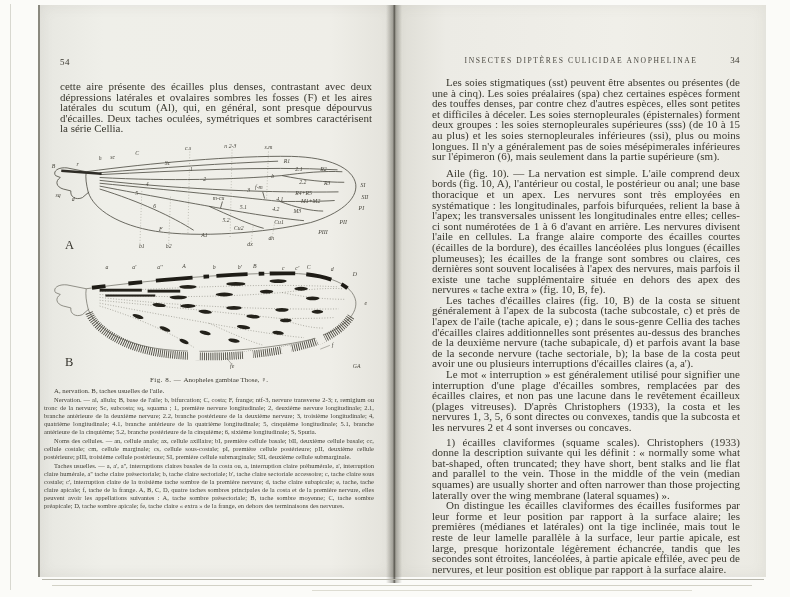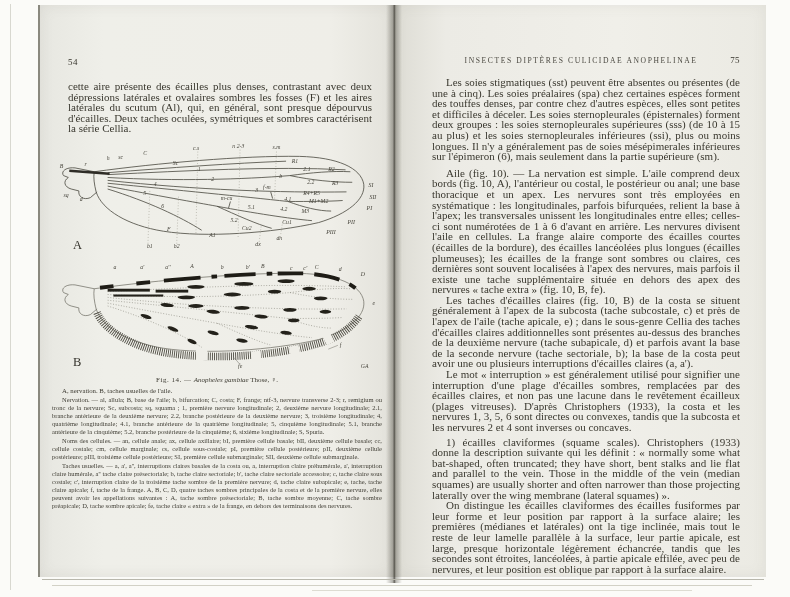--- a/index.html
+++ b/index.html
@@ -9,42 +9,42 @@
   .book{position:absolute;left:12px;top:5px;width:756px;height:580px;}
   .page{position:absolute;top:0;height:572px;color:#36342c;}
   .page-left{left:26px;width:354px;background:linear-gradient(to right,#e7e7e1 0%,#efefe9 18%,#efeee8 82%,#e3e2db 100%);border-left:2px solid #8a897f;box-shadow:inset 0 0 14px rgba(120,118,105,.12);}
   .page-right{left:382px;width:372px;background:linear-gradient(to right,#dddcd4 0%,#ecebe5 14%,#f0efe9 60%,#ebeae3 100%);box-shadow:inset 0 0 14px rgba(120,118,105,.10);}
   .spine{position:absolute;left:374px;top:0;width:16px;height:578px;background:linear-gradient(to right,rgba(90,88,78,0) 0%,rgba(90,88,78,.45) 42%,rgba(50,48,40,.75) 52%,rgba(90,88,78,.4) 62%,rgba(90,88,78,0) 100%);}
   .bottom-stack-1{position:absolute;left:30px;top:574px;width:722px;height:1px;background:#b8b7ac;}
   .bottom-stack-2{position:absolute;left:40px;top:580px;width:700px;height:1px;background:#d2d1c6;}
   .bottom-stack-3{position:absolute;left:300px;top:585px;width:380px;height:1px;background:#dddcd2;}
 
   .page-inner{position:absolute;inset:0;}
-  .pl-inner{padding:52px 22px 0 28px;}
+  .pl-inner{padding:52px 22px 0 20px;}
   .pr-inner{padding:50px 26px 8px 38px;}
 
   .runhead-row{display:flex;align-items:baseline;font-size:8px;letter-spacing:.4px;margin-bottom:14px;}
   .pagenum{font-size:9px;}
   .runhead{flex:1;text-align:center;font-size:7.6px;letter-spacing:1.6px;color:#4a4840;}
   .runhead-right-row{display:flex;align-items:baseline;margin-bottom:12px;}
 
   .bodytext{font-size:11px;line-height:10.6px;text-align:justify;color:#3a382f;}
   .bodytext p{margin:0;text-indent:14px;}
   .no-indent{text-indent:0 !important;}
   .gap-before{margin-top:6px !important;}
   .small-gap-before{margin-top:4px !important;}
 
   .figure-block{margin-top:8px;margin-left:-16px;width:330px;}
   .wing-svg{display:block;width:330px;height:auto;}
   .wing-svg text{font-family:"Liberation Serif",serif;font-size:6px;font-style:italic;fill:#45433a;}
   .wing-svg text.biglabel{font-size:13px;font-style:normal;fill:#33312a;}
 
   .caption{margin-top:4px;text-align:center;font-size:7px;color:#3c3a31;}
   .caption .figno{letter-spacing:.5px;}
-  .caption .species{font-style:italic;}
+  .caption .species{}
   .caption-sub{margin-top:3px;font-size:6.8px;text-align:left;text-indent:10px;color:#3c3a31;}
   .legend{font-size:6.5px;line-height:8px;text-align:justify;color:#403e35;margin-top:2px;}
   .legend p{margin:0 0 1px 0;text-indent:10px;}
 </style>
 </head>
 <body>
 
 <div class="photo">
   <div class="outer-edge-line"></div>
   <div class="book">
@@ -208,37 +208,37 @@
               <text x="299" y="13">d</text>
               <text x="322" y="18">D</text>
               <text x="334" y="48">e</text>
               <text x="300" y="92">f</text>
               <text x="194" y="114">fe</text>
               <text x="322" y="114">GA</text>
               <text x="22" y="112" class="biglabel">B</text>
             </svg>
 
           <div class="caption">
-            <span class="figno">Fig. 14. — </span><span class="species">Anopheles gambiae</span><span> Those, ♀.</span>
+            <span class="figno">Fig. 8. — </span><span class="species">Anopheles gambiae</span><span> Those, ♀.</span>
           </div>
           <div class="caption-sub">A, nervation. B, taches usuelles de l'aile.</div>
           <div class="legend">
             <p>Nervation. — al, allula; B, base de l'aile; b, bifurcation; C, costa; F, frange; ntf-3, nervure transverse 2-3; r, remigium ou tronc de la nervure; Sc, subcosta; sq, squama ; 1, première nervure longitudinale; 2, deuxième nervure longitudinale; 2.1, branche antérieure de la deuxième nervure; 2.2, branche postérieure de la deuxième nervure; 3, troisième longitudinale; 4, quatrième longitudinale; 4.1, branche antérieure de la quatrième longitudinale; 5, cinquième longitudinale; 5.1, branche antérieure de la cinquième; 5.2, branche postérieure de la cinquième; 6, sixième longitudinale; S, Spuria.</p>
             <p>Noms des cellules. — an, cellule anale; ax, cellule axillaire; bI, première cellule basale; bII, deuxième cellule basale; cc, cellule costale; cm, cellule marginale; cs, cellule sous-costale; pI, première cellule postérieure; pII, deuxième cellule postérieure; pIII, troisième cellule postérieure; SI, première cellule submarginale; SII, deuxième cellule submarginale.</p>
             <p>Taches usuelles. — a, a', a'', interruptions claires basales de la costa ou, a, interruption claire préhumérale, a', interruption claire humérale, a'' tache claire présectoriale; b, tache claire sectoriale; b', tache claire sectoriale accessoire; c, tache claire sous costale; c', interruption claire de la troisième tache sombre de la première nervure; d, tache claire subapicale; e, tache, tache claire apicale; f, tache de la frange. A, B, C, D, quatre taches sombres principales de la costa et de la première nervure, elles peuvent avoir les appellations suivantes : A, tache sombre présectoriale; B, tache sombre moyenne; C, tache sombre préapicale; D, tache sombre apicale; fe, tache claire « extra » de la frange, en dehors des terminaisons des nervures.</p>
           </div>
         </div>
       </div>
     </div>
 
     <div class="page page-right">
       <div class="page-inner pr-inner">
         <div class="runhead-row runhead-right-row">
           <span class="runhead">INSECTES DIPTÈRES CULICIDAE ANOPHELINAE</span>
-          <span class="pagenum">75</span>
+          <span class="pagenum">34</span>
         </div>
         <div class="bodytext">
           <p>Les soies stigmatiques (sst) peuvent être absentes ou présentes (de une à cinq). Les soies préalaires (spa) chez certaines espèces forment des touffes denses, par contre chez d'autres espèces, elles sont petites et difficiles à déceler. Les soies sternopleurales (épisternales) forment deux groupes : les soies sternopleurales supérieures (sss) (de 10 à 15 au plus) et les soies sternopleurales inférieures (ssi), plus ou moins longues. Il n'y a généralement pas de soies mésépimerales inférieures sur l'épimeron (6), mais seulement dans la partie supérieure (sm).</p>
           <p class="gap-before">Aile (fig. 10). — La nervation est simple. L'aile comprend deux bords (fig. 10, A), l'antérieur ou costal, le postérieur ou anal; une base thoracique et un apex. Les nervures sont très employées en systématique : les longitudinales, parfois bifurquées, relient la base à l'apex; les transversales unissent les longitudinales entre elles; celles-ci sont numérotées de 1 à 6 d'avant en arrière. Les nervures divisent l'aile en cellules. La frange alaire comporte des écailles courtes (écailles de la bordure), des écailles lancéolées plus longues (écailles plumeuses); les écailles de la frange sont sombres ou claires, ces dernières sont souvent localisées à l'apex des nervures, mais parfois il existe une tache supplémentaire située en dehors des apex des  nervures « tache extra » (fig. 10, B, fe).</p>
           <p>Les taches d'écailles claires (fig. 10, B) de la costa se situent généralement à l'apex de la subcosta (tache subcostale, c) et près de l'apex de l'aile (tache apicale, e) ; dans le sous-genre Cellia des taches d'écailles claires additionnelles sont présentes au-dessus des branches de la deuxième nervure (tache subapicale, d) et parfois avant la base de la seconde nervure (tache sectoriale, b); la base de la costa peut avoir une ou plusieurs interruptions d'écailles claires (a, a').</p>
           <p>Le mot « interruption » est généralement utilisé pour signifier une interruption d'une plage d'écailles sombres, remplacées par des écailles claires, et non pas une lacune dans le revêtement écailleux (plages vitreuses). D'après Christophers (1933), la costa et les nervures 1, 3, 5, 6 sont directes ou convexes, tandis que la subcosta et les nervures 2 et 4 sont inverses ou concaves.</p>
           <p class="small-gap-before">1) écailles claviformes (squame scales). Christophers (1933) donne la description suivante qui les définit : « normally some what bat-shaped, often truncated; they have short, bent stalks and lie flat and parallel to the vein. Those in the middle of the vein (median squames) are usually shorter and often narrower than those projecting laterally over the wing membrane (lateral squames) ».</p>
           <p>On distingue les écailles claviformes des écailles fusiformes par leur forme et leur position par rapport à la surface alaire; les premières (médianes et latérales) ont la tige inclinée, mais tout le reste de leur lamelle parallèle à la surface, leur partie apicale, est large, presque horizontale légèrement échancrée, tandis que les secondes sont étroites, lancéolées, à partie apicale effilée, avec peu de nervures, et leur position est oblique par rapport à la surface alaire.</p>
         </div>
       </div>

